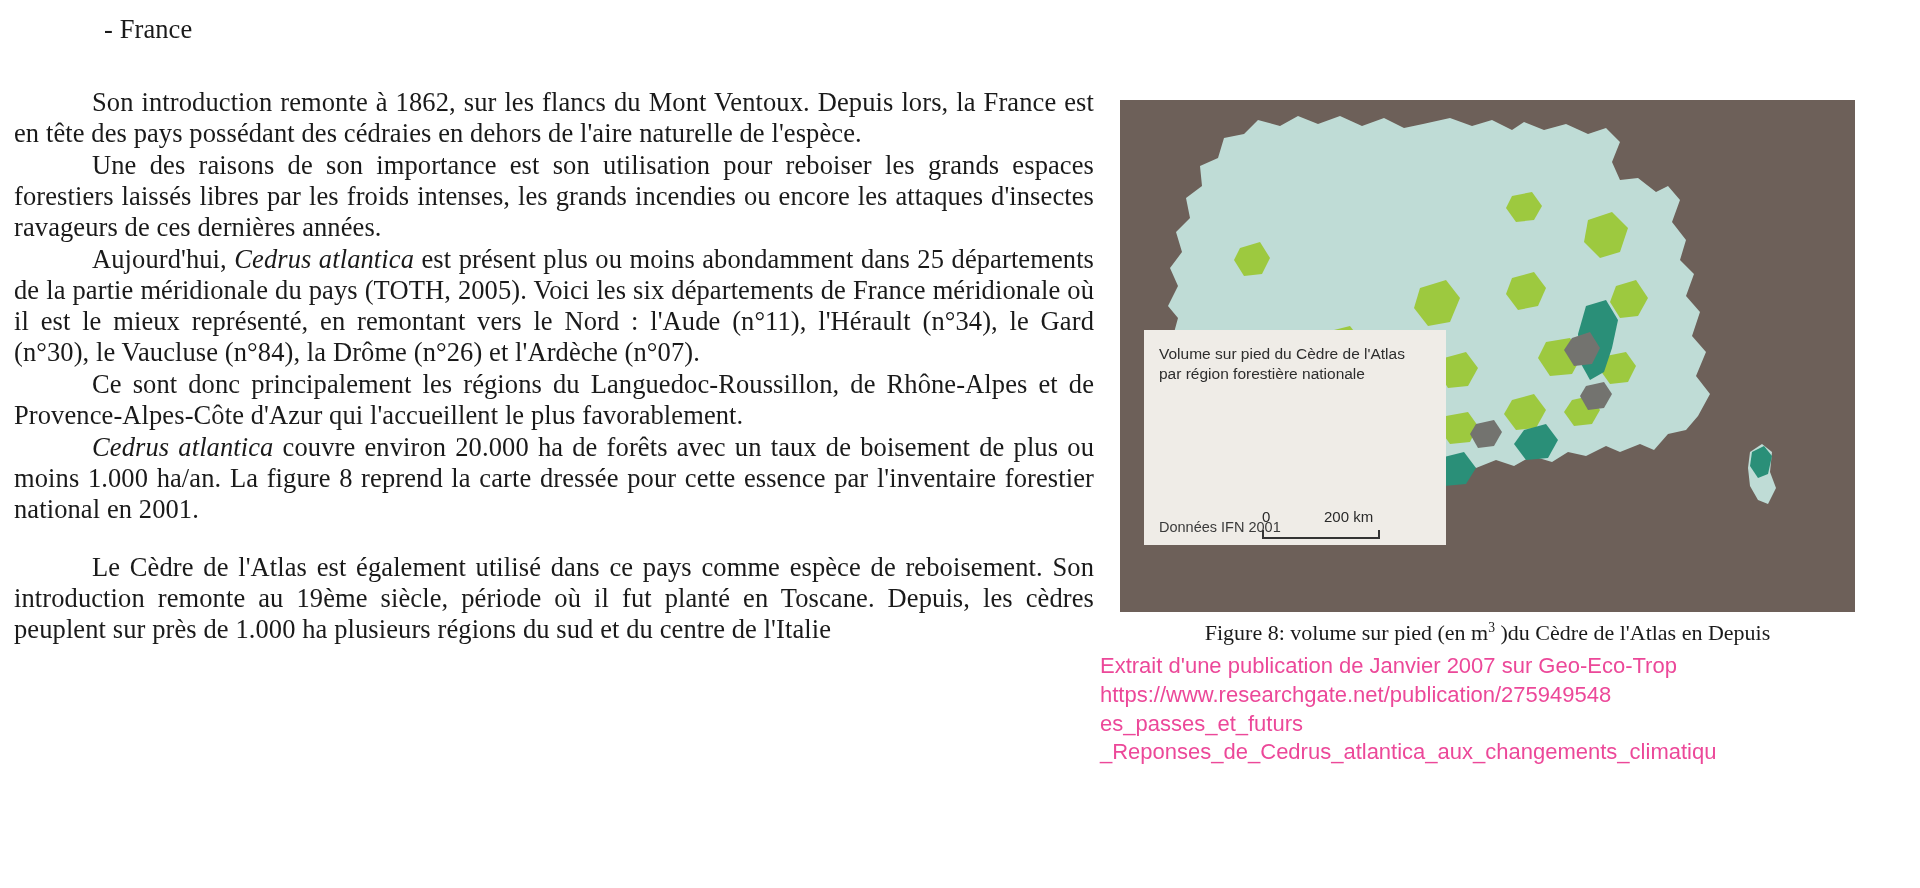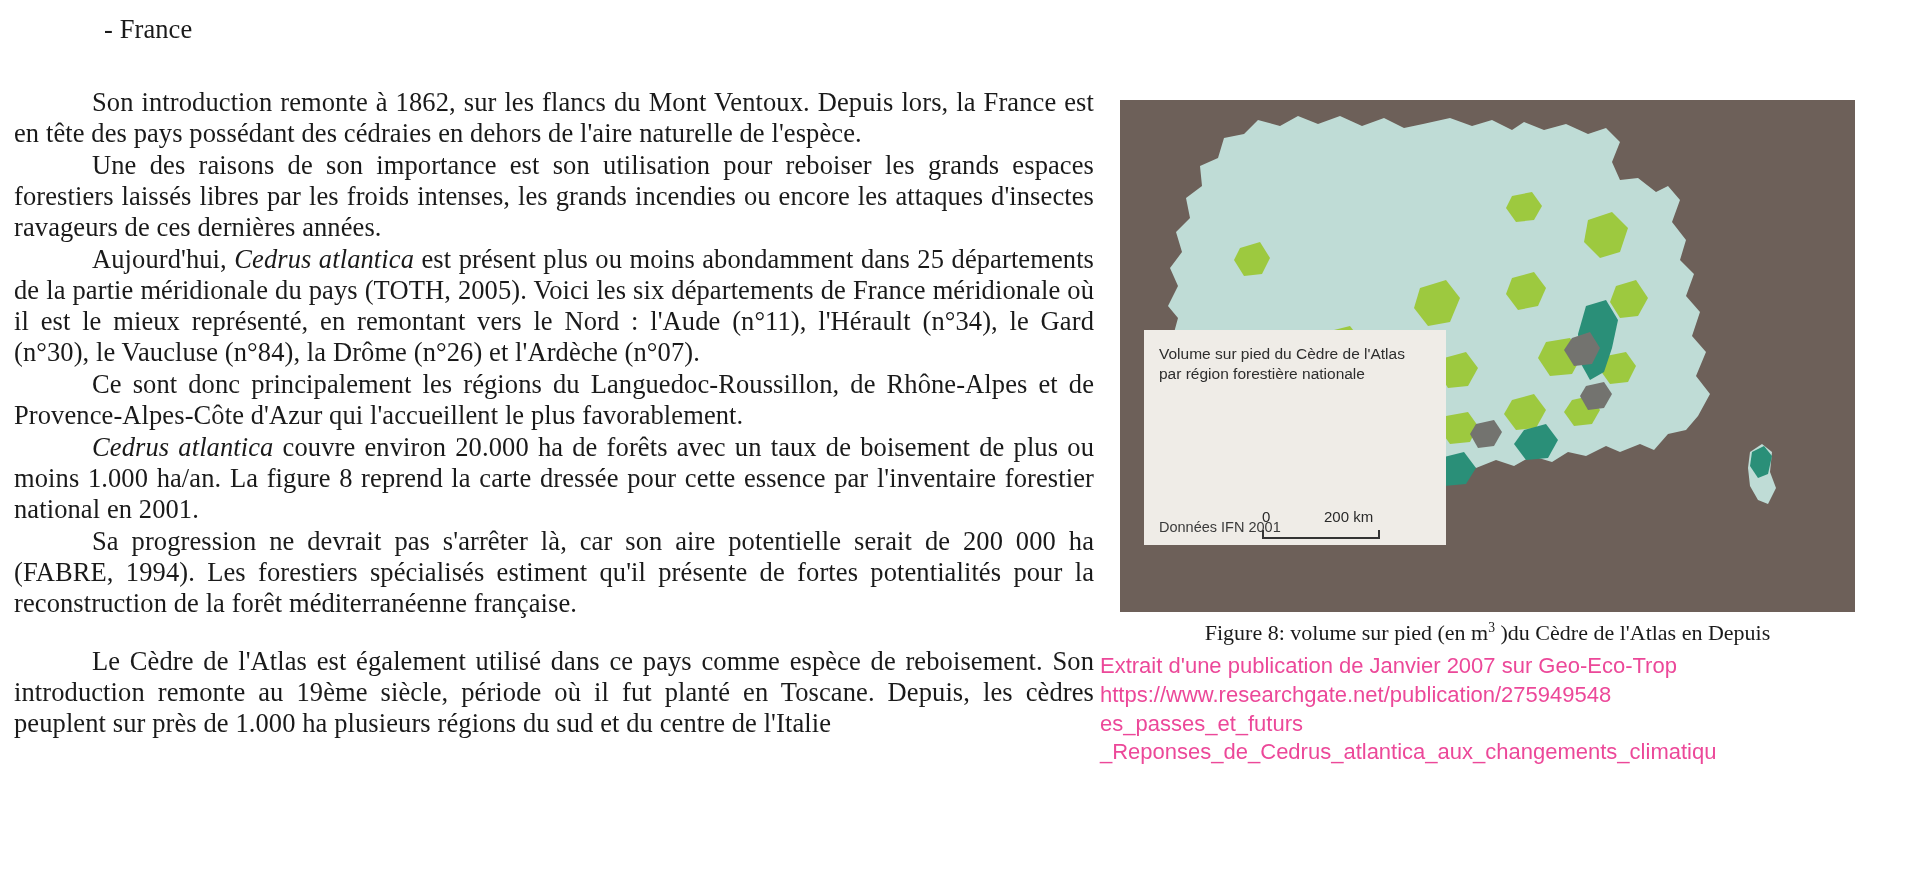--- a/index.html
+++ b/index.html
@@ -154,21 +154,20 @@
     <p class="para">Son introduction remonte à 1862, sur les flancs du Mont Ventoux. Depuis lors, la France est en tête des pays possédant des cédraies en dehors de l'aire naturelle de l'espèce.</p>
 
     <p class="para">Une des raisons de son importance est son utilisation pour reboiser les grands espaces forestiers laissés libres par les froids intenses, les grands incendies ou encore les attaques d'insectes ravageurs de ces dernières années.</p>
 
     <p class="para"><span>Aujourd'hui, </span><span class="it">Cedrus atlantica</span><span> est présent plus ou moins abondamment dans 25 départements de la partie méridionale du pays (TOTH, 2005). Voici les six départements de France méridionale où il est le mieux représenté, en remontant vers le Nord : l'Aude (n°11), l'Hérault (n°34), le Gard (n°30), le Vaucluse (n°84), la Drôme (n°26) et l'Ardèche (n°07).</span></p>
 
     <p class="para">Ce sont donc principalement les régions du Languedoc-Roussillon, de Rhône-Alpes et de Provence-Alpes-Côte d'Azur qui l'accueillent le plus favorablement.</p>
 
     <p class="para"><span class="it">Cedrus atlantica</span><span> couvre environ 20.000 ha de forêts avec un taux de boisement de plus ou moins 1.000 ha/an. La figure 8 reprend la carte dressée pour cette essence par l'inventaire forestier national en 2001.</span></p>
 
-    <p class="para">Sa progression ne devrait pas s'arrêter là, car son aire potentielle serait de 200 000 ha (FABRE, 1994). Les forestiers spécialisés estiment qu'il présente de fortes potentialités pour la reconstruction de la forêt méditerranéenne française.</p>
 
 
     <div class="spacer-md"></div>
 
     <p class="para">Le Cèdre de l'Atlas est également utilisé dans ce pays comme espèce de reboisement. Son introduction remonte au 19ème siècle, période où il fut planté en Toscane. Depuis, les cèdres peuplent sur près de 1.000 ha plusieurs régions du sud et du centre de l'Italie</p>
   </div>
 
   <div class="figure-wrap">
 
     <div class="map-frame">

